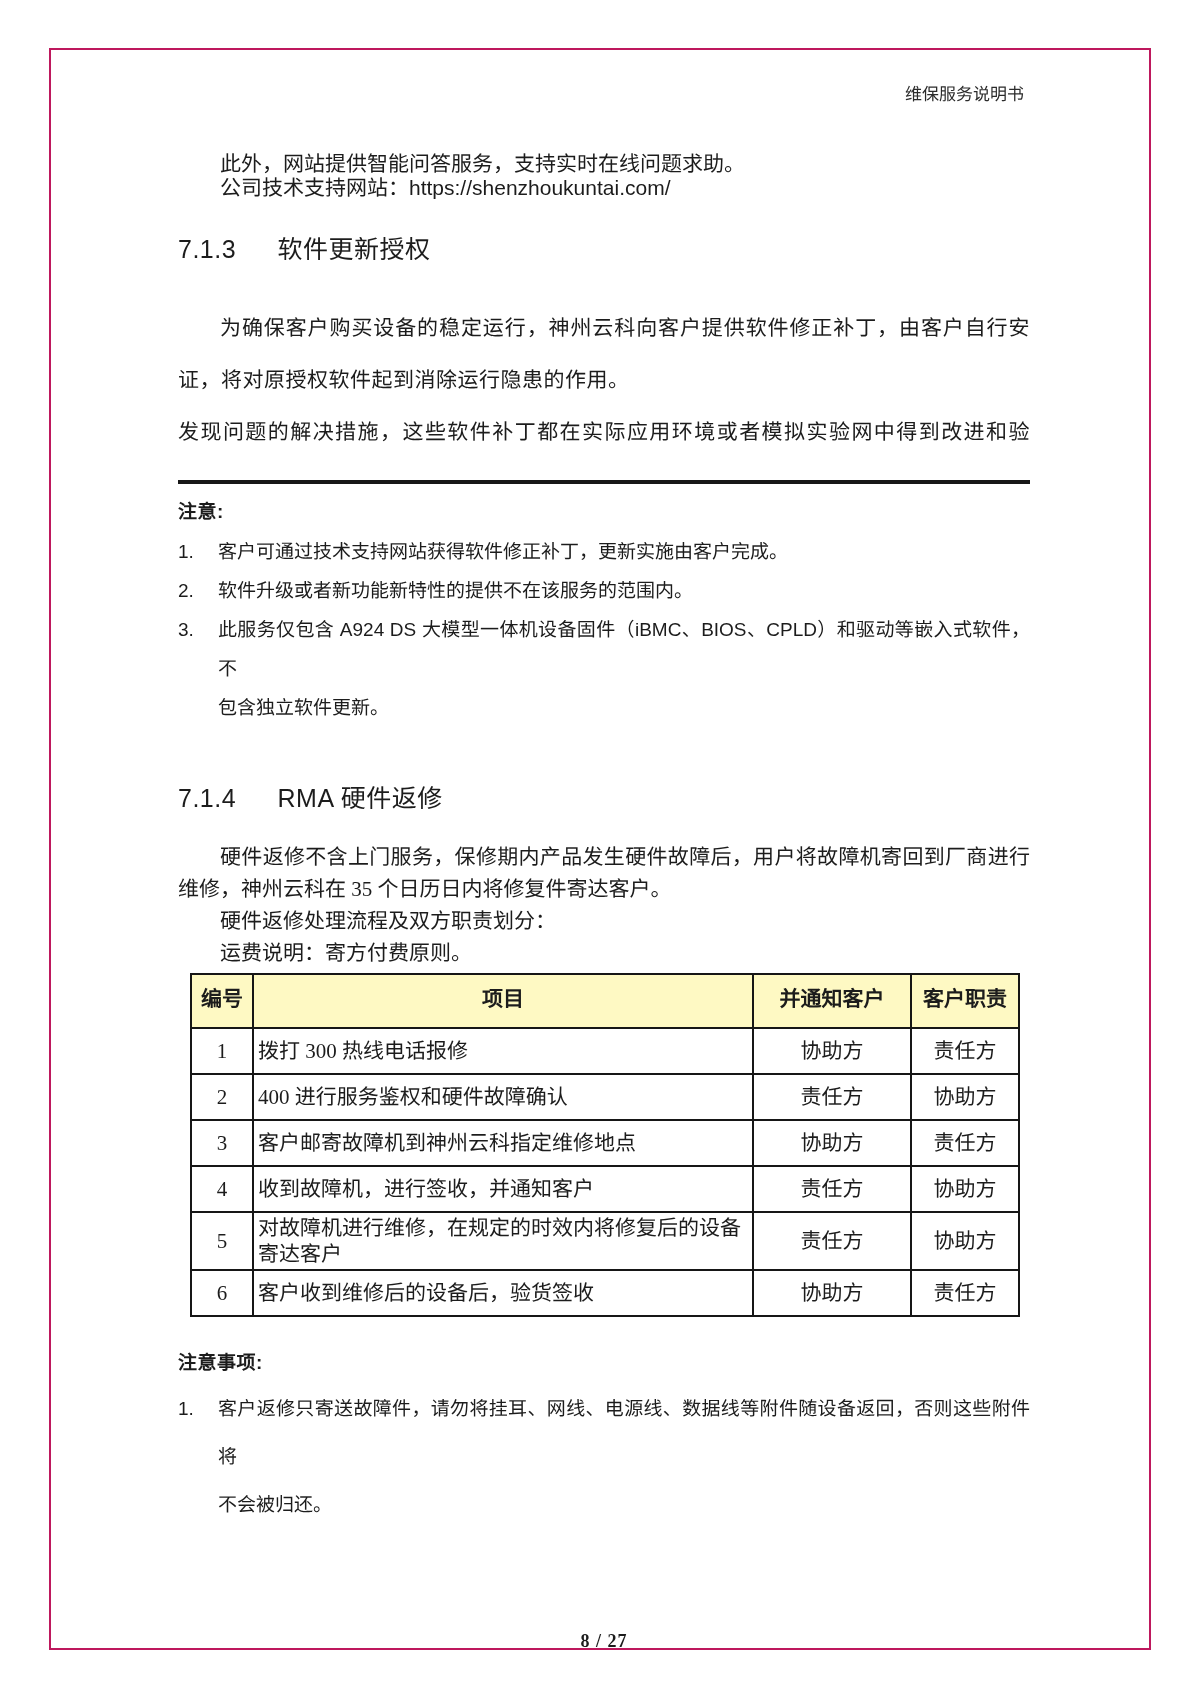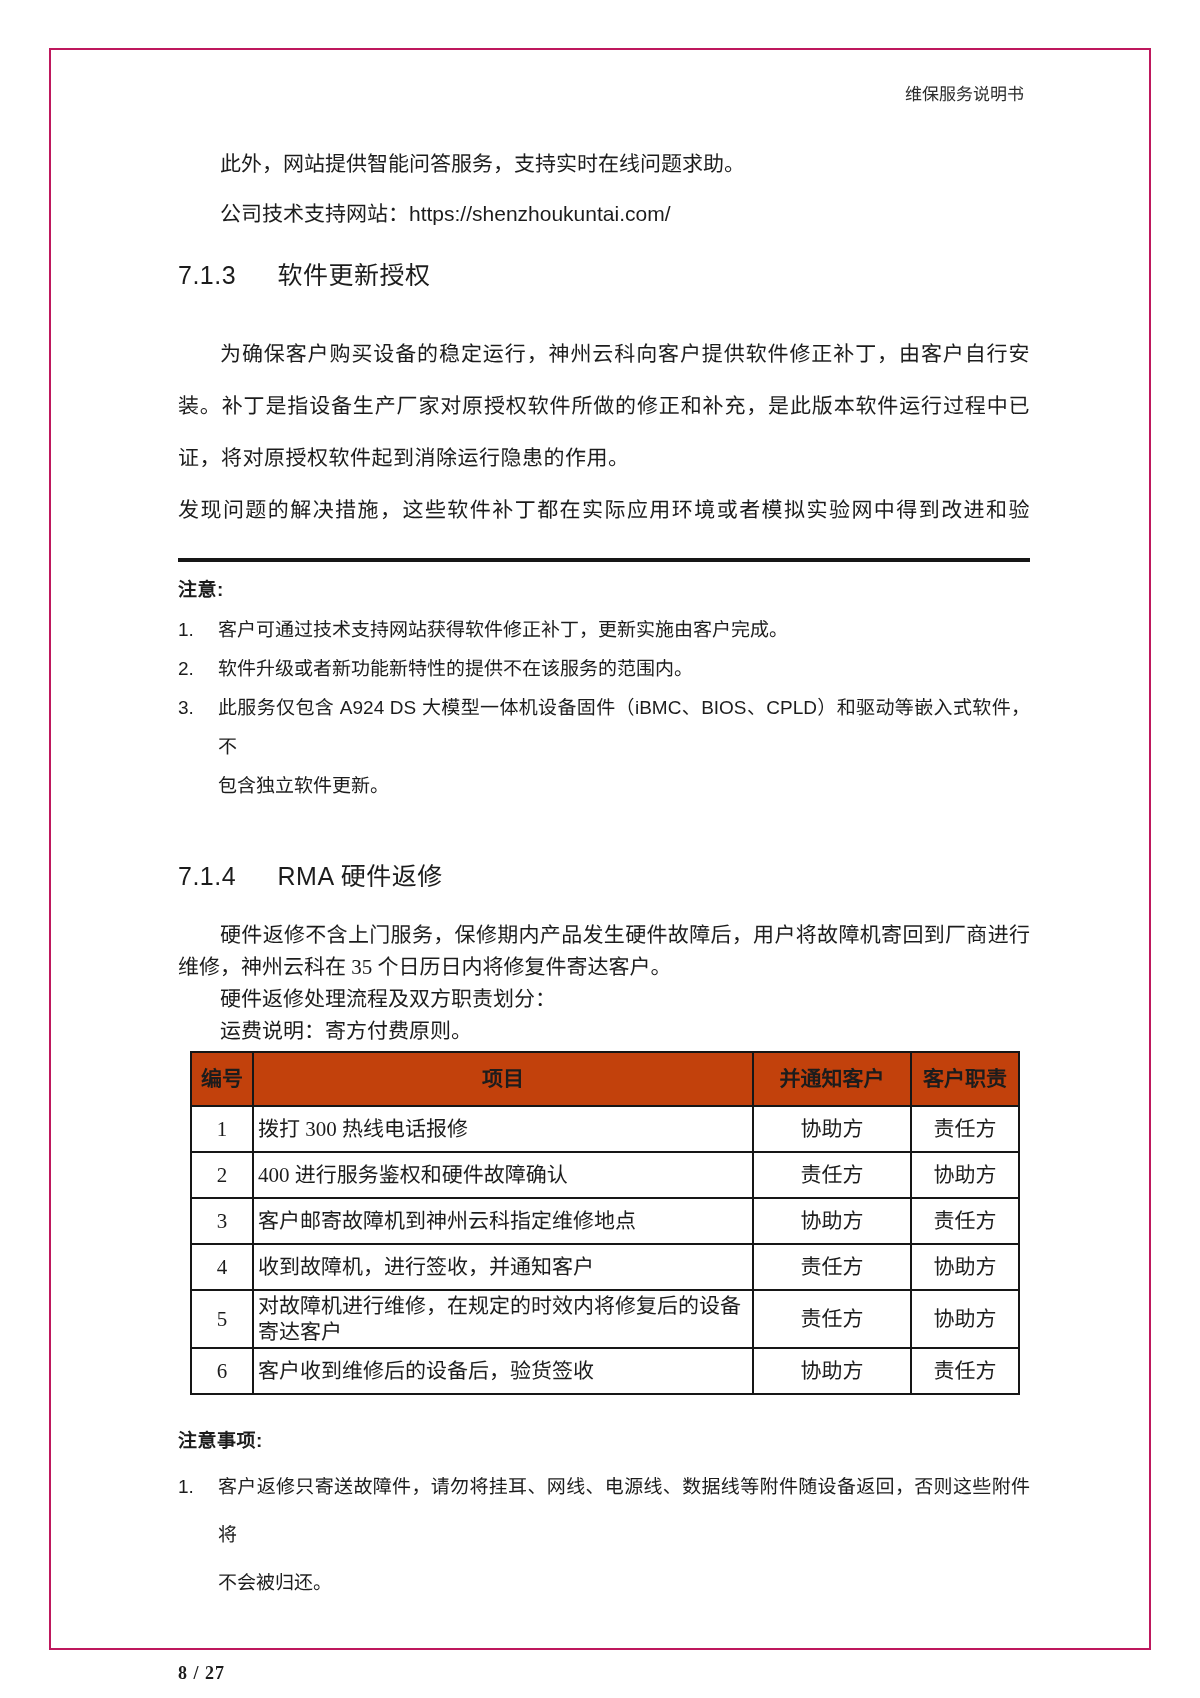--- a/index.html
+++ b/index.html
@@ -35,21 +35,21 @@
   }
 
   p { margin: 0; }
 
   .intro-line {
     font-size: 21px;
     line-height: 24px;
     text-indent: 2em;
   }
   .intro-line.first { margin-top: 46px; }
-  .intro-line.second { margin-top: 26px; }
+  .intro-line.second { }
 
   .section-heading {
     margin: 0;
     font-size: 25px;
     line-height: 30px;
     font-weight: 500;
     letter-spacing: 0.5px;
   }
   .section-heading .sec-num { margin-right: 34px; text-align: right; }
   .heading-713 { margin-top: 34px; }
@@ -112,34 +112,36 @@
   }
   table.rma th, table.rma td {
     border: 2px solid #161616;
     vertical-align: middle;
     line-height: 26px;
     padding: 2px 4px;
     box-sizing: border-box;
   }
   table.rma th {
     height: 54px;
-    background: #c2410c;
+    background: #fef9c3;
     font-weight: bold;
     text-align: center;
+    font-family: Liberation Mono, monospace;
   }
   table.rma td { height: 46px; background: #ffffff; }
   td.c { text-align: center; }
   td.item-cell { text-align: left; padding-left: 13px; padding-right: 8px; }
 
   .note-label-2 { margin-top: 34px; }
   .notes-bottom { margin-top: 10px; }
   .notes-bottom .note-item { line-height: 48px; }
 
   .page-number {
-    margin-top: 56px;
+    margin-top: 102px;
+    text-align: center;
     font-family: "Liberation Serif", "DejaVu Serif", serif;
     font-size: 18px;
     line-height: 20px;
     font-weight: bold;
     letter-spacing: 1px;
   }
 </style>
 </head>
 <body>
 
@@ -152,21 +154,20 @@
   <p class="intro-line first sans">此外，网站提供智能问答服务，支持实时在线问题求助。</p>
   <p class="intro-line second sans">公司技术支持网站：https://shenzhoukuntai.com/</p>
 
   <h2 class="section-heading heading-713">
     <span class="sec-num">7.1.3</span>
     <span class="sec-title">软件更新授权</span>
   </h2>
 
   <div class="body-713">
     <p class="bline indent jst">为确保客户购买设备的稳定运行，神州云科向客户提供软件修正补丁，由客户自行安</p>
-    <p class="bline jst">装。补丁是指设备生产厂家对原授权软件所做的修正和补充，是此版本软件运行过程中已</p>
     <p class="bline">证，将对原授权软件起到消除运行隐患的作用。</p>
     <p class="bline jst">发现问题的解决措施，这些软件补丁都在实际应用环境或者模拟实验网中得到改进和验</p>
   </div>
 
   <div class="rule"></div>
 
   <div class="note-label">注意:</div>
 
   <div class="notes">
     <div class="note-item">

